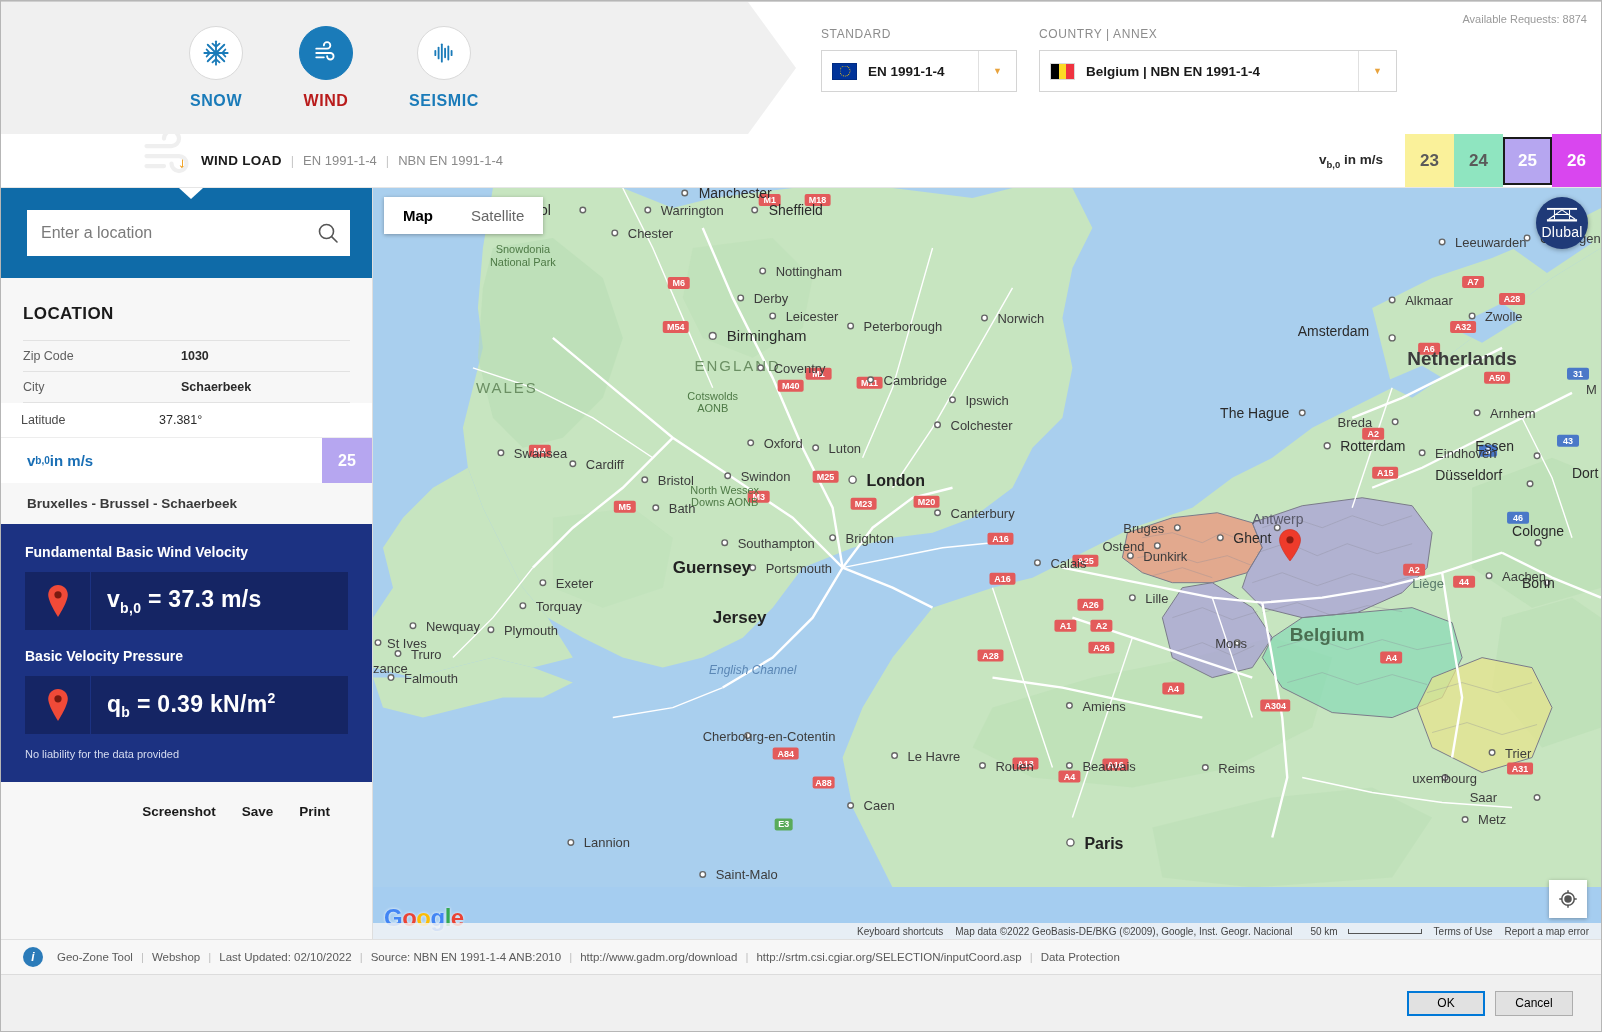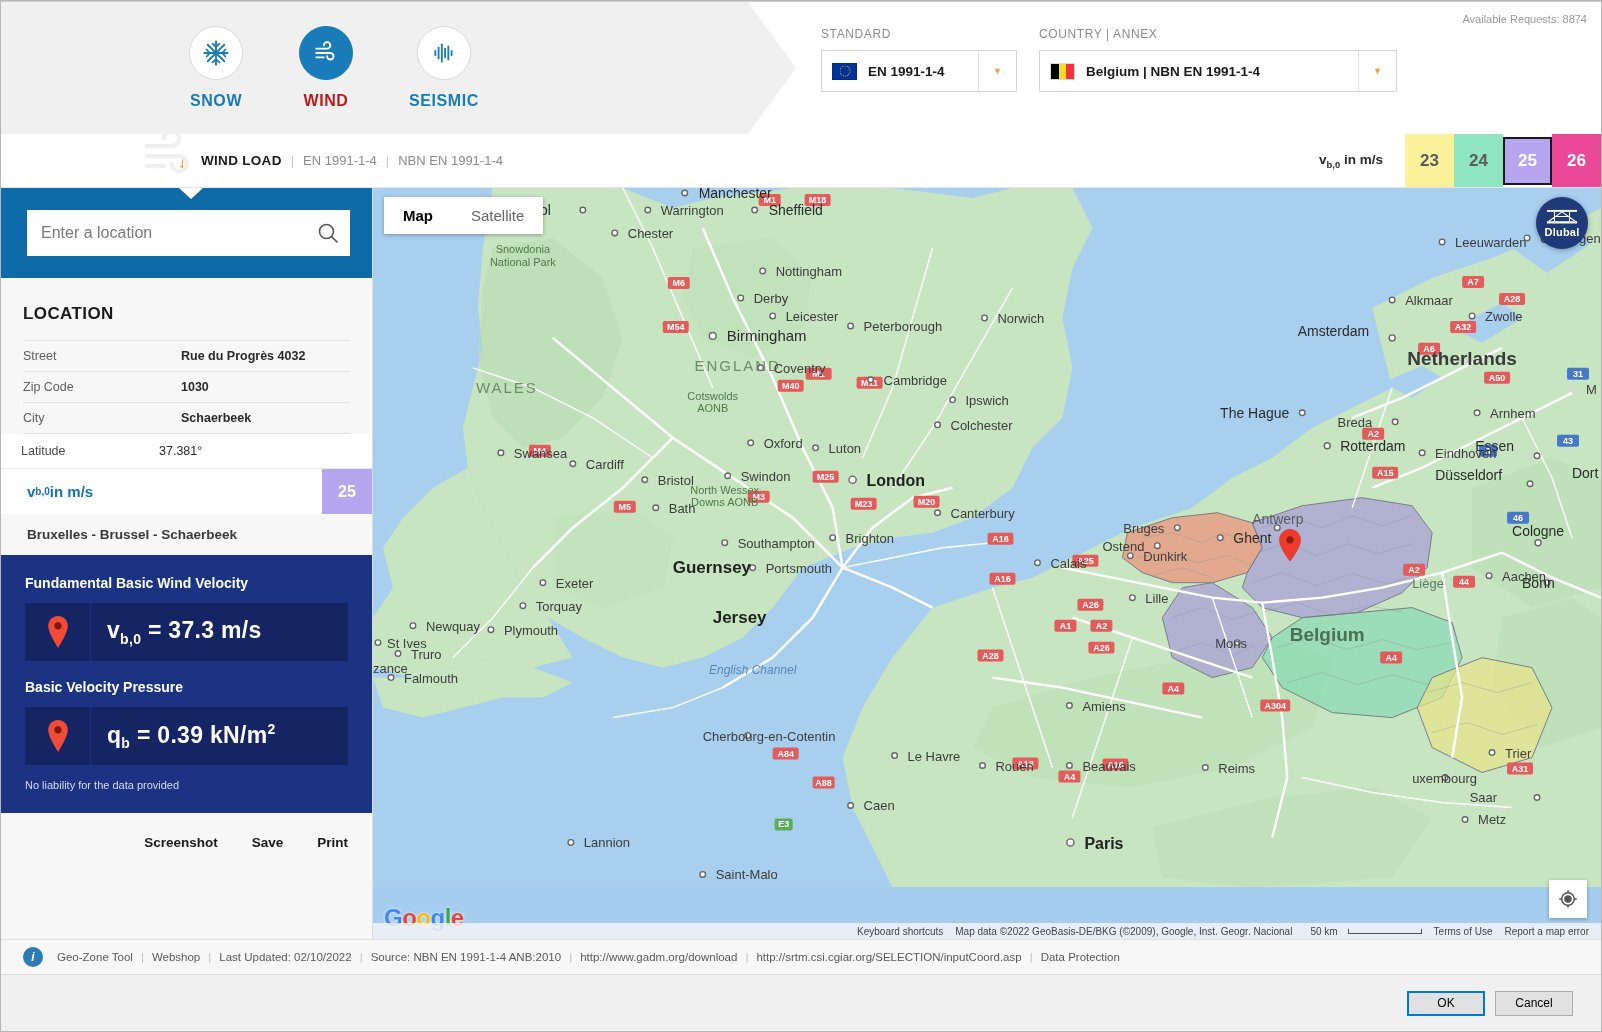--- a/index.html
+++ b/index.html
@@ -253,21 +253,21 @@
     padding-left: 16px; color: #ffffff; font-size: 23px; font-weight: bold;
     letter-spacing: .3px;
   }
   .res-formula sub { font-size: 14px; }
   .res-formula sup { font-size: 14px; }
   .res-note { color: #d6dcf0; font-size: 11px; margin-top: -4px; }
 
   .sidebar-actions {
     background: #f7f7f7; flex: 1;
     display: flex; align-items: flex-start; justify-content: flex-end;
-    gap: 34px; padding: 22px 24px 0 0;
+    gap: 26px; padding: 22px 42px 0 0;
   }
   .sb-action {
     font-size: 13.5px; color: #1a1a1a; font-weight: bold; cursor: pointer;
   }
 
   
   .map { flex: 1; position: relative; overflow: hidden; background: #a5cdf0; }
   .map-canvas { position: absolute; inset: 0; }
 
   .maptype {
@@ -280,21 +280,21 @@
   }
   .maptype div.active { color: #000; font-weight: bold; }
 
   .dlubal-badge {
     position: absolute; right: 13px; top: 9px;
     width: 52px; height: 52px; border-radius: 50%;
     background: #1f3a78; color: #fff;
     display: flex; flex-direction: column; align-items: center; justify-content: center;
     box-shadow: 0 1px 5px rgba(0,0,0,.35);
   }
-  .dlubal-badge .dl-text { font-size: 11px; font-weight: bold; letter-spacing: .2px; margin-top: 1px; }
+  .dlubal-badge .dl-text { font-size: 14px; font-weight: normal; letter-spacing: .2px; margin-top: 1px; }
 
   .map-ctrl {
     position: absolute; right: 14px; background: #fff;
     box-shadow: 0 1px 4px rgba(0,0,0,.3);
     display: flex; align-items: center; justify-content: center;
     cursor: pointer;
   }
   .ctrl-locate { width: 38px; height: 38px; top: 692px; }
 
   .google-logo {
@@ -451,21 +451,21 @@
       <div class="strip-sep">|</div>
       <div class="strip-sub">NBN EN 1991-1-4</div>
 
       <div class="zones">
         <div class="zone-unit">
           <span>v</span><sub>b,0</sub><span> in m/s</span>
         </div>
         <div class="zone" id="z0" style="background: rgb(250, 241, 154);">23</div>
         <div class="zone" id="z1" style="background: rgb(143, 229, 192);">24</div>
         <div class="zone selected" id="z2" style="background: rgb(182, 166, 240);">25</div>
-        <div class="zone zone26" id="z3" style="background: #ec4899;">26</div>
+        <div class="zone zone26" id="z3" style="background: #d946ef;">26</div>
       </div>
     </div>
 
     <div class="main">
 
       <div class="sidebar">
         <div class="search-area">
           <div class="search-box">
             <input type="text" placeholder="Enter a location" style="">
             <div class="search-icon">
@@ -473,24 +473,20 @@
                 <circle cx="10.5" cy="10.5" r="7"></circle>
                   <line x1="15.6" y1="15.6" x2="21" y2="21" stroke-linecap="round"></line>
               </svg>
             </div>
           </div>
         </div>
 
         <div class="loc-section">
           <div class="loc-heading">LOCATION</div>
           <div class="loc-table">
-            <div class="loc-row">
-              <div class="loc-key">Street</div>
-              <div class="loc-val">Rue du Progrès 4032</div>
-            </div>
             <div class="loc-row">
               <div class="loc-key">Zip Code</div>
               <div class="loc-val">1030</div>
             </div>
             <div class="loc-row">
               <div class="loc-key">City</div>
               <div class="loc-val">Schaerbeek</div>
             </div>
           </div>
         </div>

